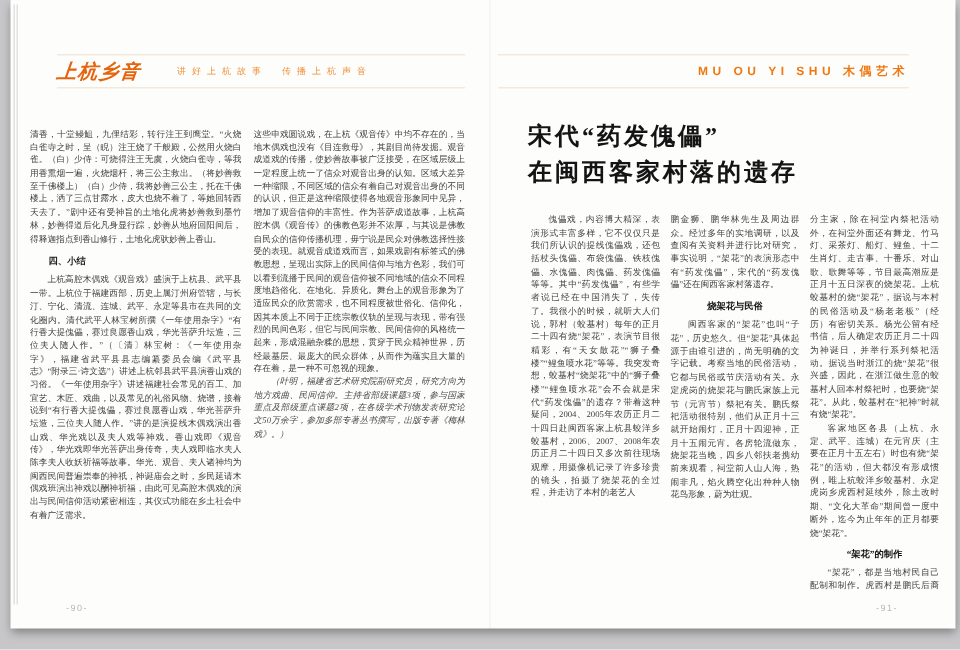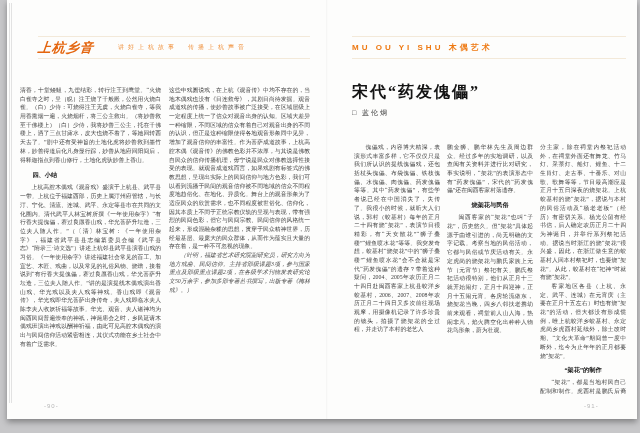--- a/index.html
+++ b/index.html
@@ -17,21 +17,21 @@
   .seam{position:absolute;left:319px;top:0;width:2px;height:419px;
     background:linear-gradient(90deg,rgba(0,0,0,.04),rgba(0,0,0,0));}
 
   
   .hdr{
     position:absolute;top:36px;height:21px;
     border-top:1px solid #f3e9d9;border-bottom:1px solid #f3e9d9;
     display:flex;align-items:center;
   }
   .hdr-left{left:38px;width:272px;}
-  .hdr-right{left:352px;width:274px;}
+  .hdr-right{left:332px;width:274px;justify-content:flex-end;}
   .logo{
     font-family:"DejaVu Serif","Liberation Serif",serif;
     font-weight:bold;font-style:italic;font-size:13px;color:#e4650e;
     transform:skewX(-6deg);letter-spacing:1px;white-space:nowrap;
   }
   .slogan{
     margin-left:24px;font-family:"Liberation Sans",sans-serif;
     font-size:6px;letter-spacing:4px;color:#f0913c;white-space:nowrap;
   }
   .hdr-right-text{
@@ -106,21 +106,21 @@
 </div>
 
 <div class="pagenum pn-left">-90-</div>
 
 <div class="hdr hdr-right">
   <span class="hdr-right-text">MU OU YI SHU 木偶艺术</span>
 </div>
 
 <div class="rtitle">
   <div class="t1">宋代“药发傀儡”</div>
-  <div class="author">□ 蓝伦炯</div>
+  <div class="t2">在闽西客家村落的遗存</div>
 </div>
 
 <div class="rbody">
   <div class="col">
     <p>傀儡戏，内容博大精深，表演形式丰富多样，它不仅仅只是我们所认识的提线傀儡戏，还包括杖头傀儡、布袋傀儡、铁枝傀儡、水傀儡、肉傀儡、药发傀儡等等。其中“药发傀儡”，有些学者说已经在中国消失了，失传了。我很小的时候，就听大人们说，郭村（蛟基村）每年的正月二十四有烧“架花”，表演节目很精彩，有“天女散花”“狮子叠楼”“鲤鱼喷水花”等等。我突发奇想，蛟基村“烧架花”中的“狮子叠楼”“鲤鱼喷水花”会不会就是宋代“药发傀儡”的遗存？带着这种疑问，2004、2005年农历正月二十四日赴闽西客家上杭县蛟洋乡蛟基村，2006、2007、2008年农历正月二十四日又多次前往现场观摩，用摄像机记录了许多珍贵的镜头，拍摄了烧架花的全过程，并走访了本村的老艺人</p>
   </div>
   <div class="col">
     <p class="noindent">鹏金狮、鹏华林先生及周边群众。经过多年的实地调研，以及查阅有关资料并进行比对研究，事实说明，“架花”的表演形态中有“药发傀儡”，宋代的“药发傀儡”还在闽西客家村落遗存。</p>
     <div class="subhead">烧架花与民俗</div>
     <p>闽西客家的“架花”也叫“子花”，历史悠久。但“架花”具体起源于由谁引进的，尚无明确的文字记载。考察当地的民俗活动，它都与民俗或节庆活动有关。永定虎岗的烧架花与鹏氏家族上元节（元宵节）祭祀有关。鹏氏祭祀活动很特别，他们从正月十三就开始闹灯，正月十四迎神，正月十五闹元宵。各房轮流做东，烧架花当晚，四乡八邻扶老携幼前来观看，祠堂前人山人海，热闹非凡，焰火腾空化出种种人物花鸟形象，蔚为壮观。</p>

